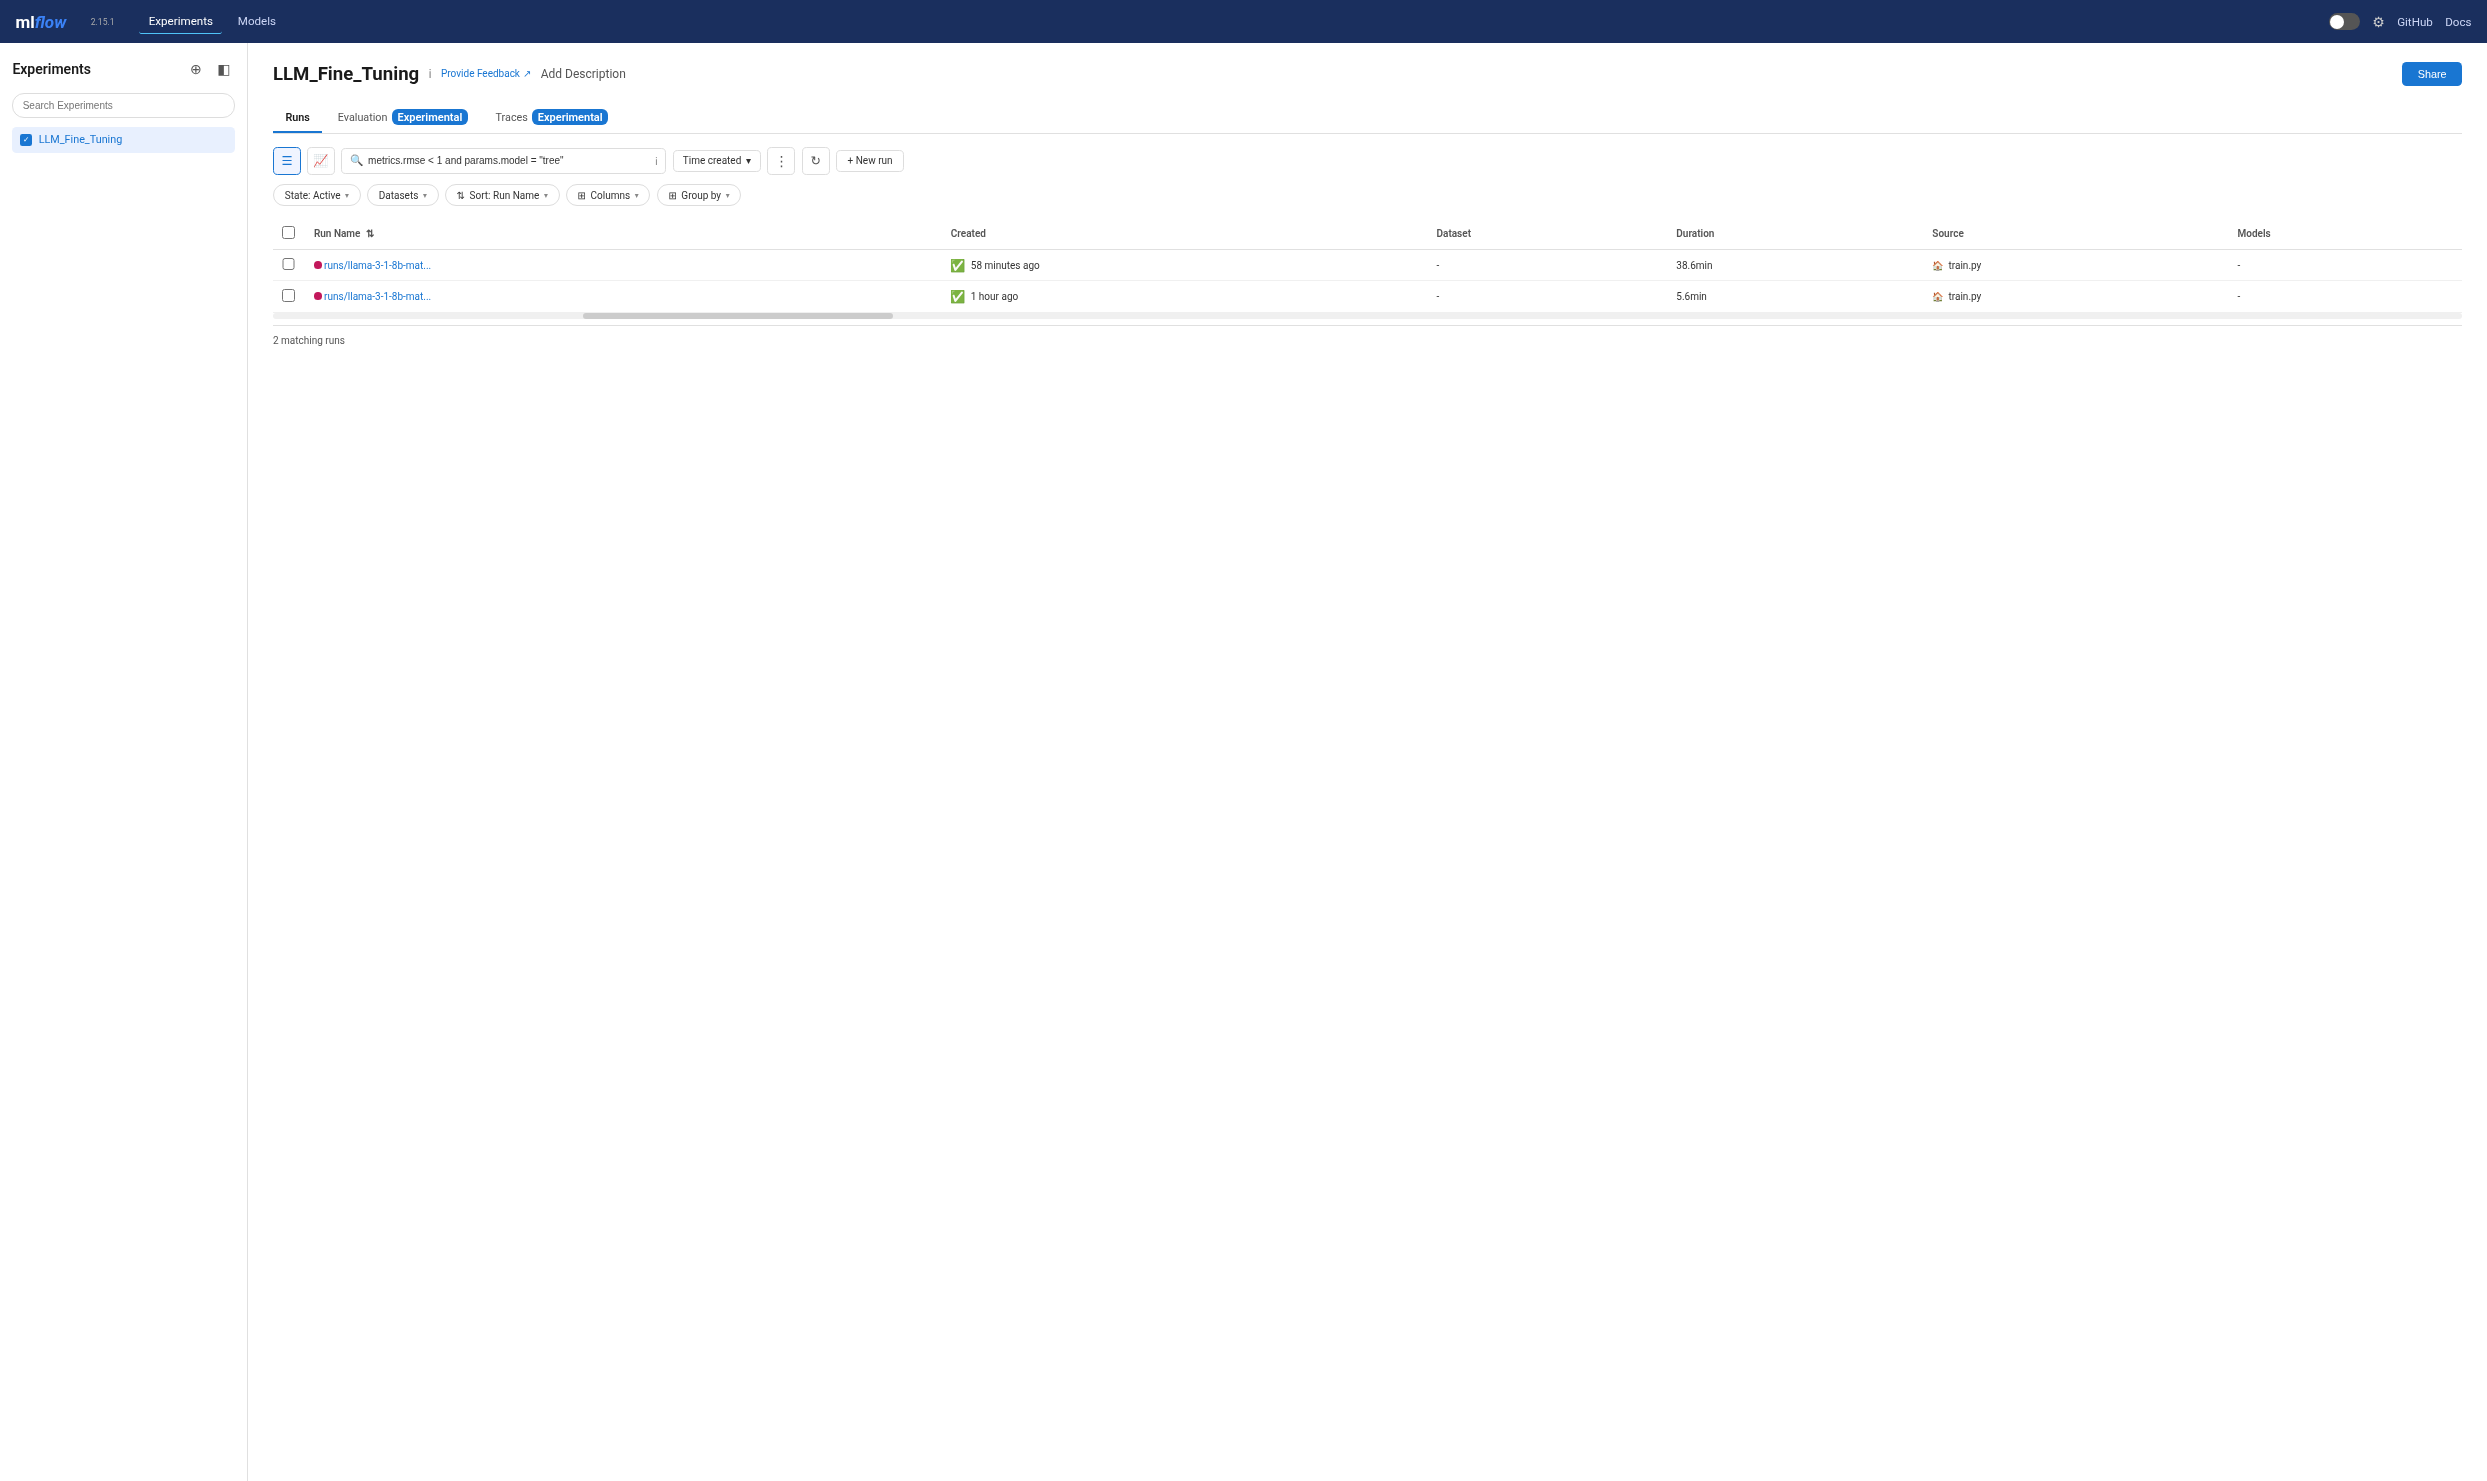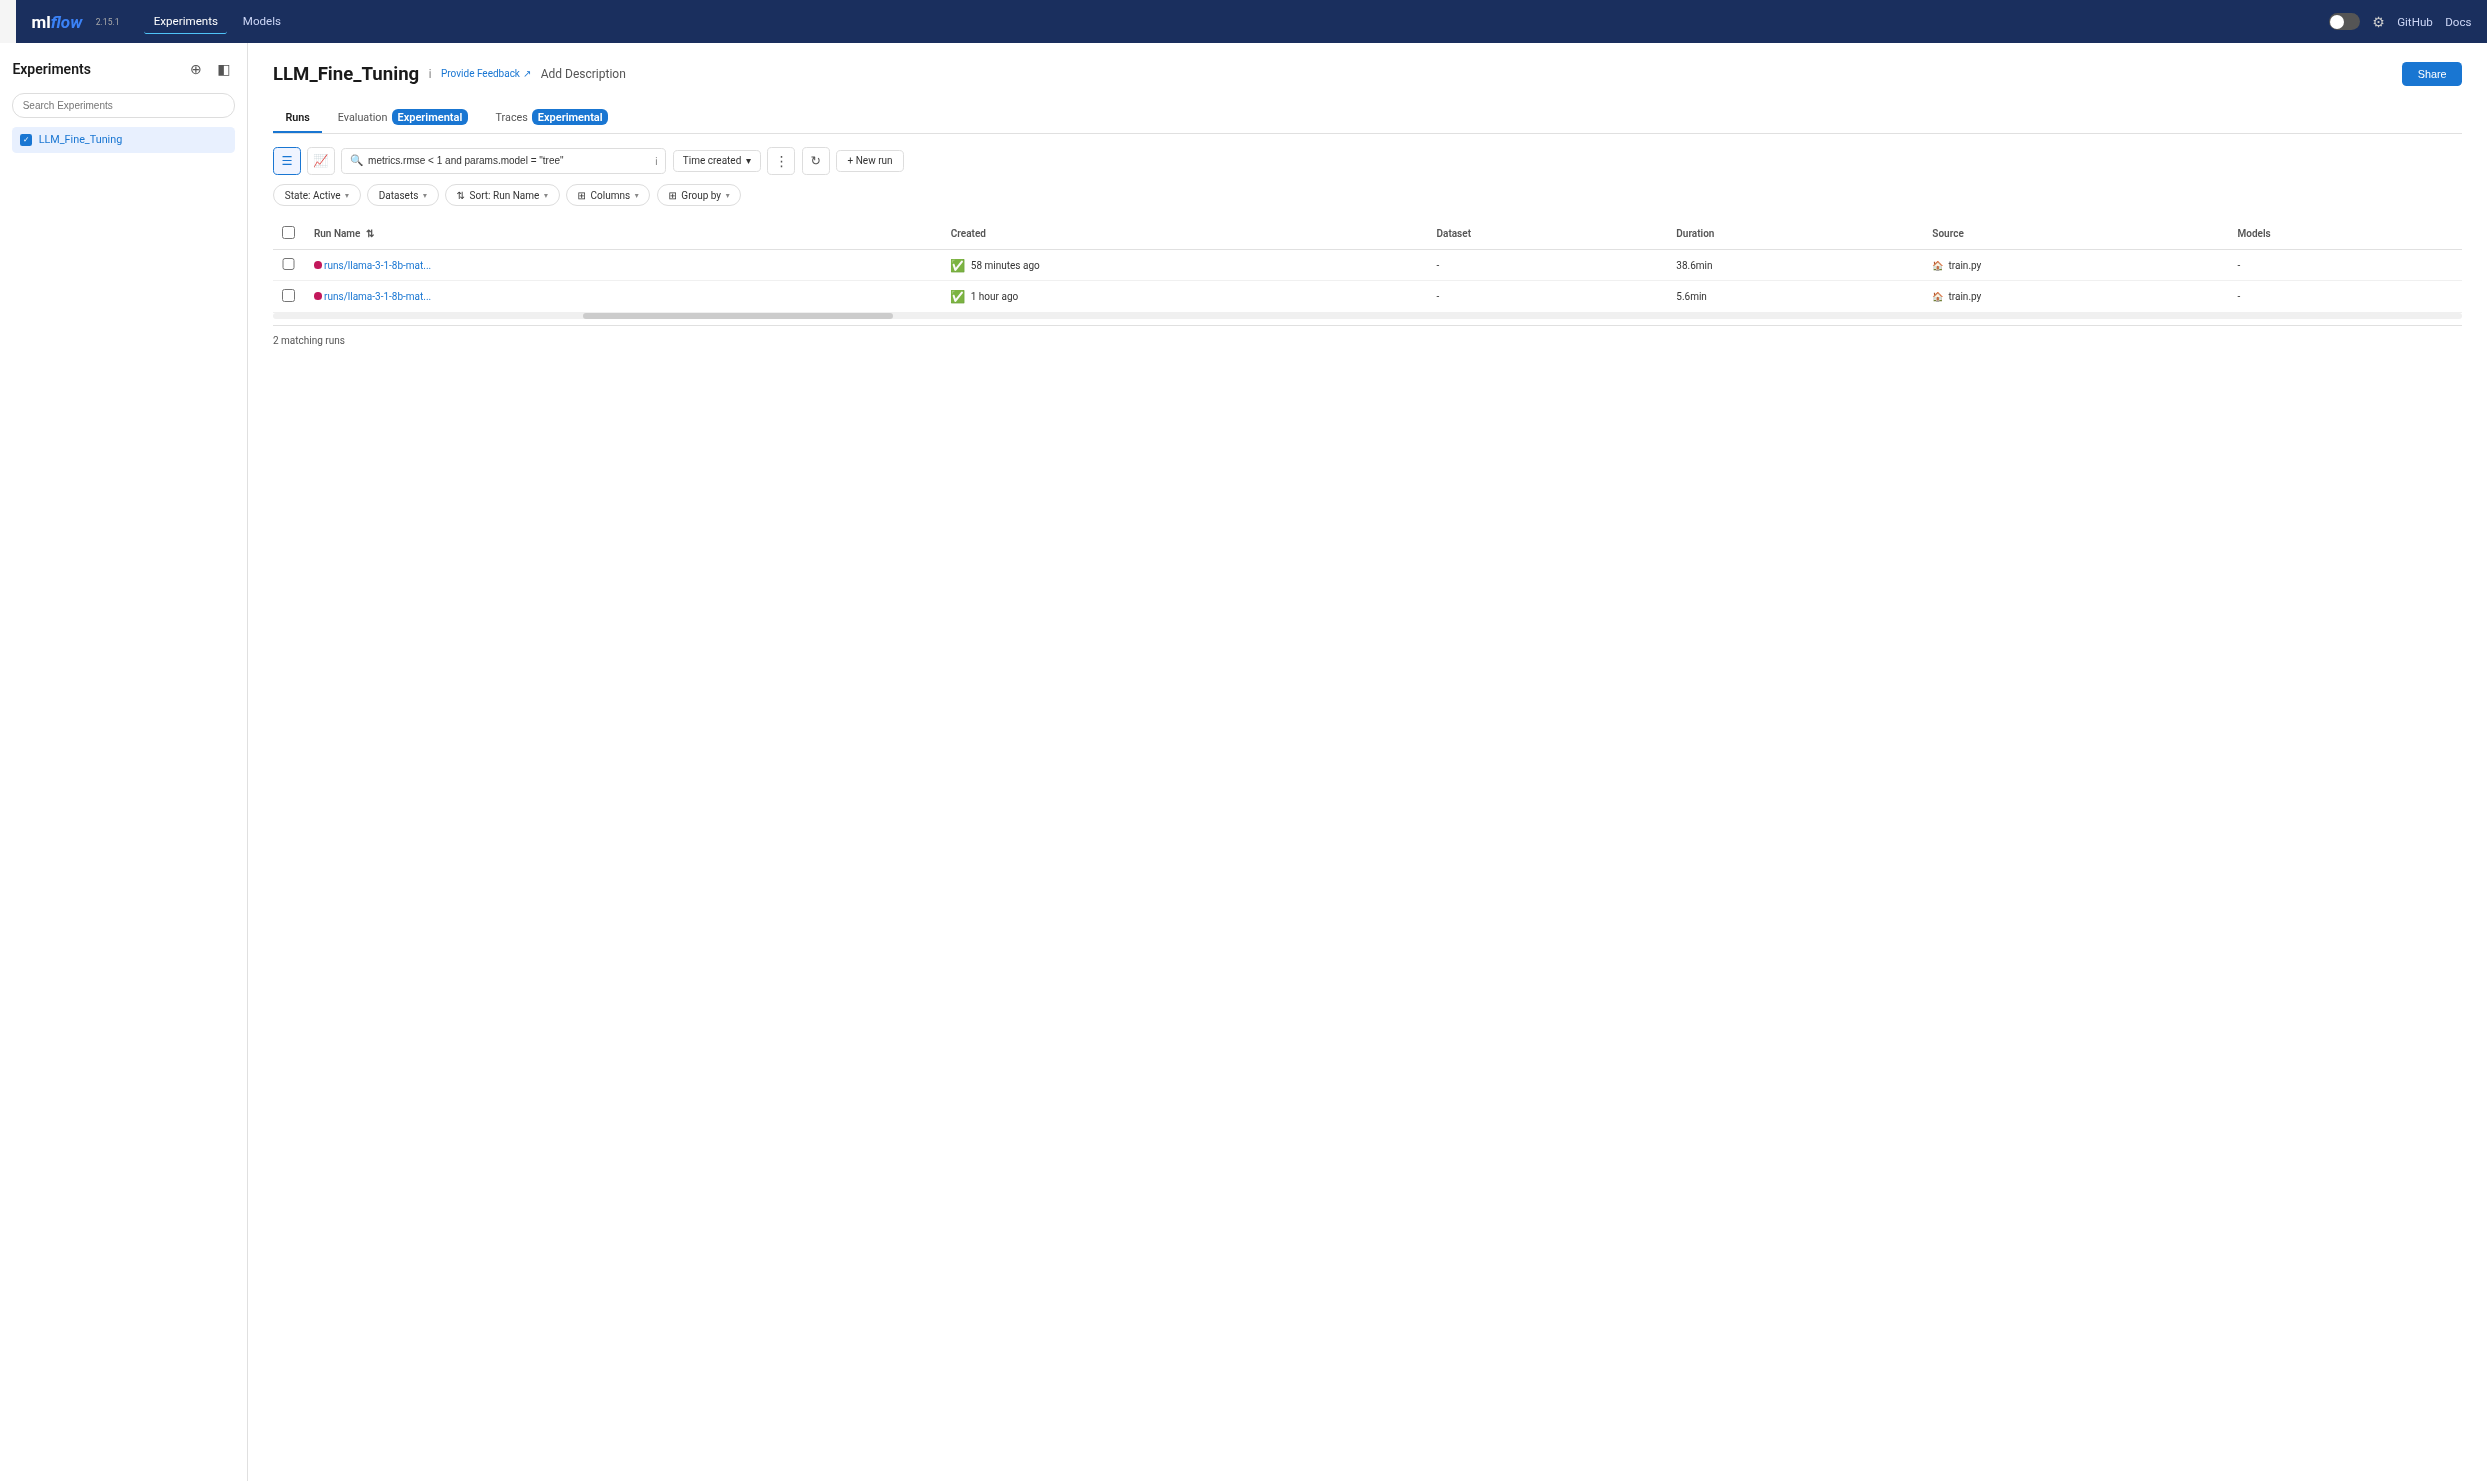--- a/index.html
+++ b/index.html
@@ -7,40 +7,40 @@
 
     
     .navbar {
       background: #1a2f5e;
       height: 43px;
       display: flex;
       align-items: center;
       padding: 0 15.5px;
       gap: 25px;
       position: fixed;
-      top: 0; left: 16px; right: 0;
+      top: 0; left: 0; right: 0;
       z-index: 100;
     }
     .navbar-brand {
       display: flex;
       align-items: center;
       gap: 4.6px;
       color: white;
       font-size: 10px;
     }
     .mlflow-logo {
       display: flex;
       align-items: center;
       font-size: 17px;
       font-weight: 700;
       color: white;
     }
     .mlflow-logo .ml { color: white; font-style: normal; }
     .mlflow-logo .flow { color: #3b82f6; font-style: italic; }
-    .version { color: #aaa; font-size: 8.5px; margin-left: 9px; }
+    .version { color: #aaa; font-size: 8.5px; margin-left: 20px; }
     .nav-links {
       display: flex;
       gap: 6.2px;
       flex: 1;
     }
     .nav-link {
       color: #ccd6f6;
       text-decoration: none;
       font-size: 11.6px;
       padding: 4.6px 9.3px;

